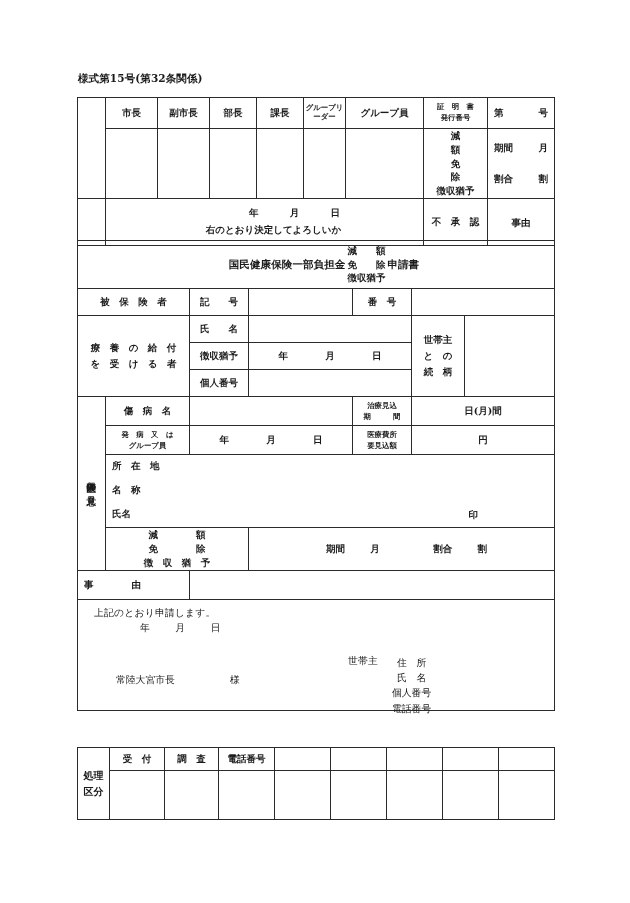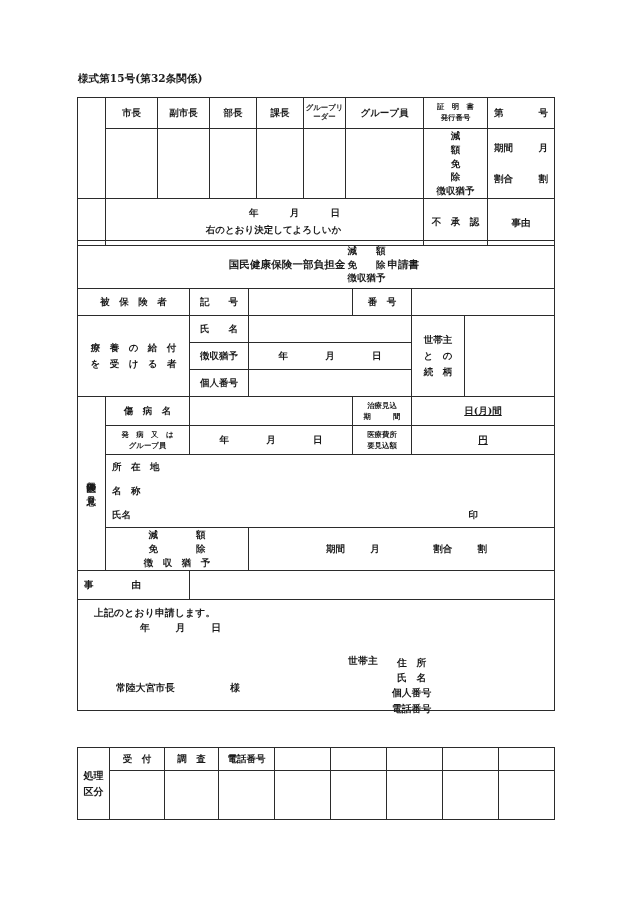--- a/index.html
+++ b/index.html
@@ -33,21 +33,21 @@
     border: 1px solid #2b2b2b;
     padding: 0;
     vertical-align: middle;
     text-align: center;
     font-weight: 600;
   }
 
   .lt   { text-align: left;  }
   .rt   { text-align: right; }
   .pl4  { padding-left: 4px; }
-  .pr6  { padding-right: 6px; text-decoration: underline; }
+  .pr6  { padding-right: 6px; }
   .tiny { font-size: 7.4px; line-height: 1.15; }
   .vtop { vertical-align: top; }
 
   
   .vlabel {
     writing-mode: vertical-rl;
     text-orientation: upright;
     letter-spacing: .06em;
     margin: 0 auto;
     line-height: 1;
@@ -94,35 +94,35 @@
     display: inline-block;
     text-align: left;
     line-height: 1.42;
     font-size: 9.5px;
     margin: 0 2px;
   }
   .title-stack > span { display: block; white-space: pre; }
   .title-tail { letter-spacing: .01em; }
 
   
-  .apply-box { position: relative; height: 100%; font-size: 9.8px; font-weight: 700; }
+  .apply-box { position: relative; height: 100%; font-size: 9.8px; font-weight: 400; }
   .apply-line1 { position: absolute; left: 16px;  top: 7px;  letter-spacing: .02em; }
   .apply-date  { position: absolute; left: 62px;  top: 22px; letter-spacing: .02em; }
   .apply-date span { margin-right: 22px; }
   .apply-date span:last-child { margin-right: 0; }
   .apply-owner { position: absolute; left: 270px; top: 55px; display: flex; }
   .apply-owner .who  { margin-right: 14px; letter-spacing: .02em; }
   .apply-owner .flds { line-height: 1.55; }
   .apply-owner .flds > span { display: block; }
-  .apply-mayor { position: absolute; left: 38px;  bottom: 16px; }
+  .apply-mayor { position: absolute; left: 38px;  bottom: 24px; }
   .apply-mayor .sama { margin-left: 52px; }
 
   
   .dr-free { height: 100%; position: relative; }
-  .dr-free .lbl { position: absolute; left: 6px; font-weight: 600; }
+  .dr-free .lbl { position: absolute; left: 6px; font-weight: 600; font-family: Liberation Mono, monospace; }
   .dr-seal { position: absolute; right: 76px; }
 </style>
 </head>
 <body>
 
 <div class="page">
 
   <div class="caption">様式第15号(第32条関係)</div>
 
   <table class="frm" id="tbl-approval">

